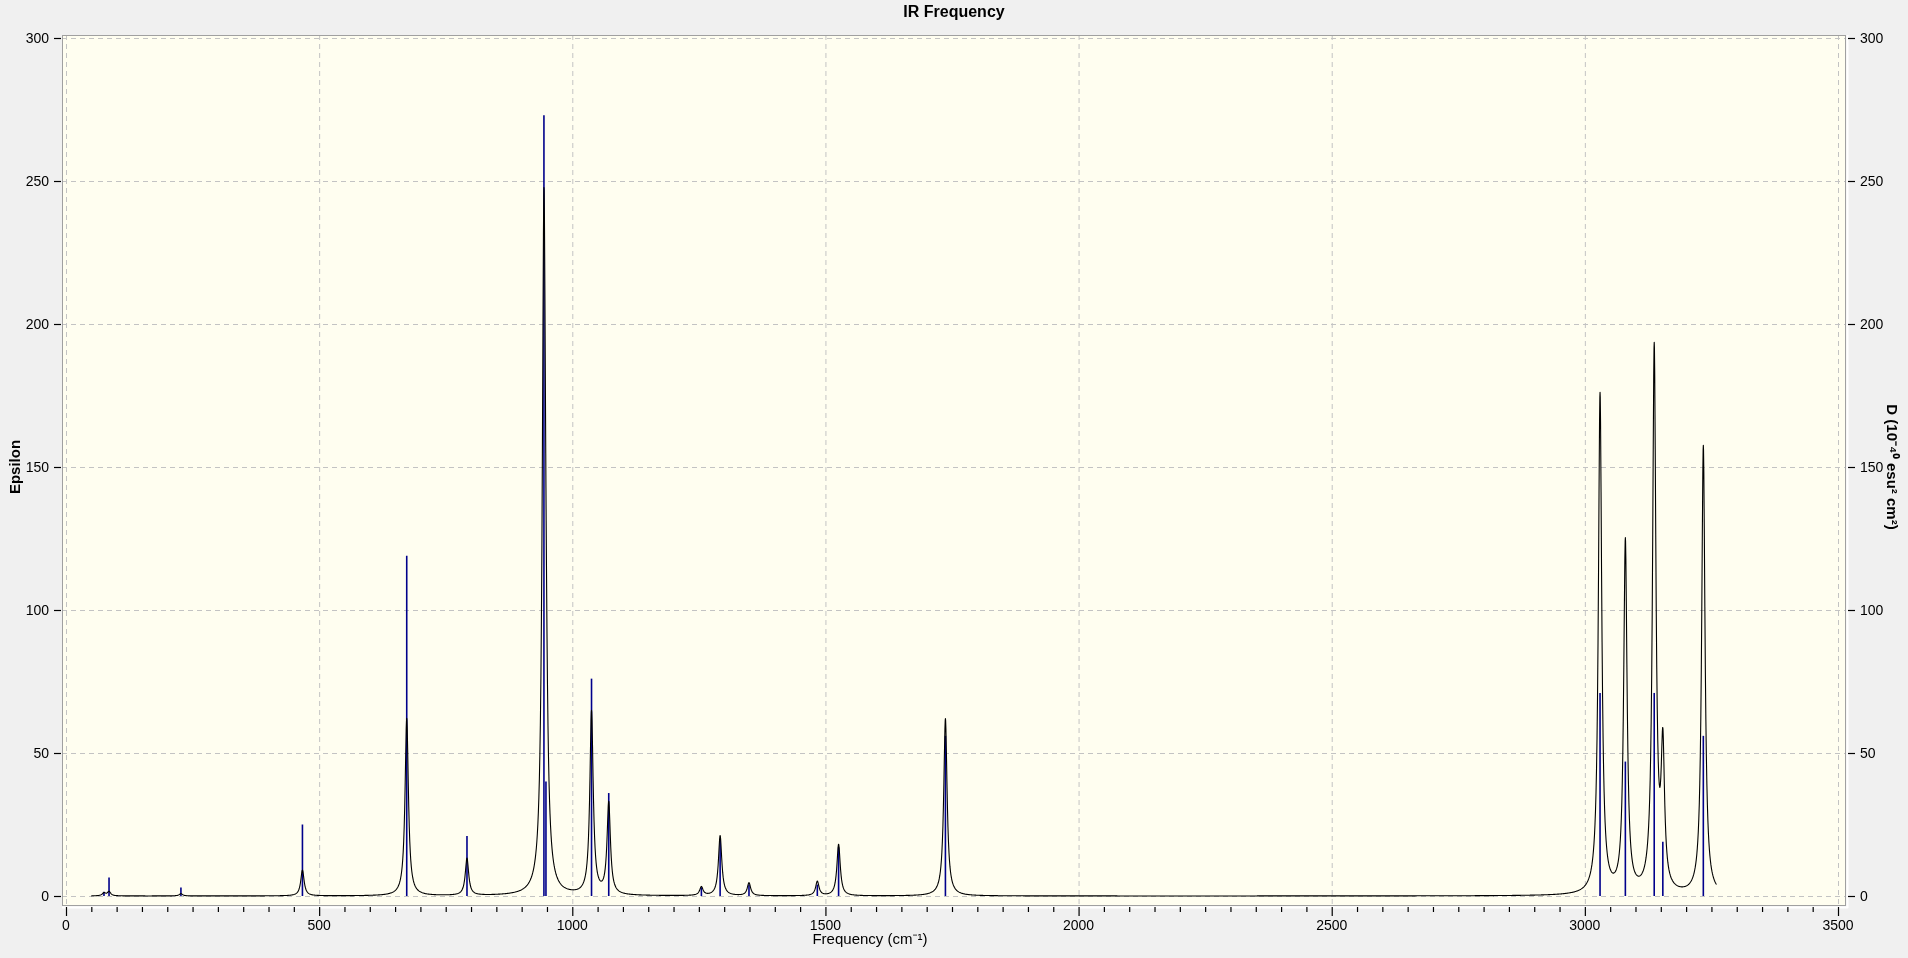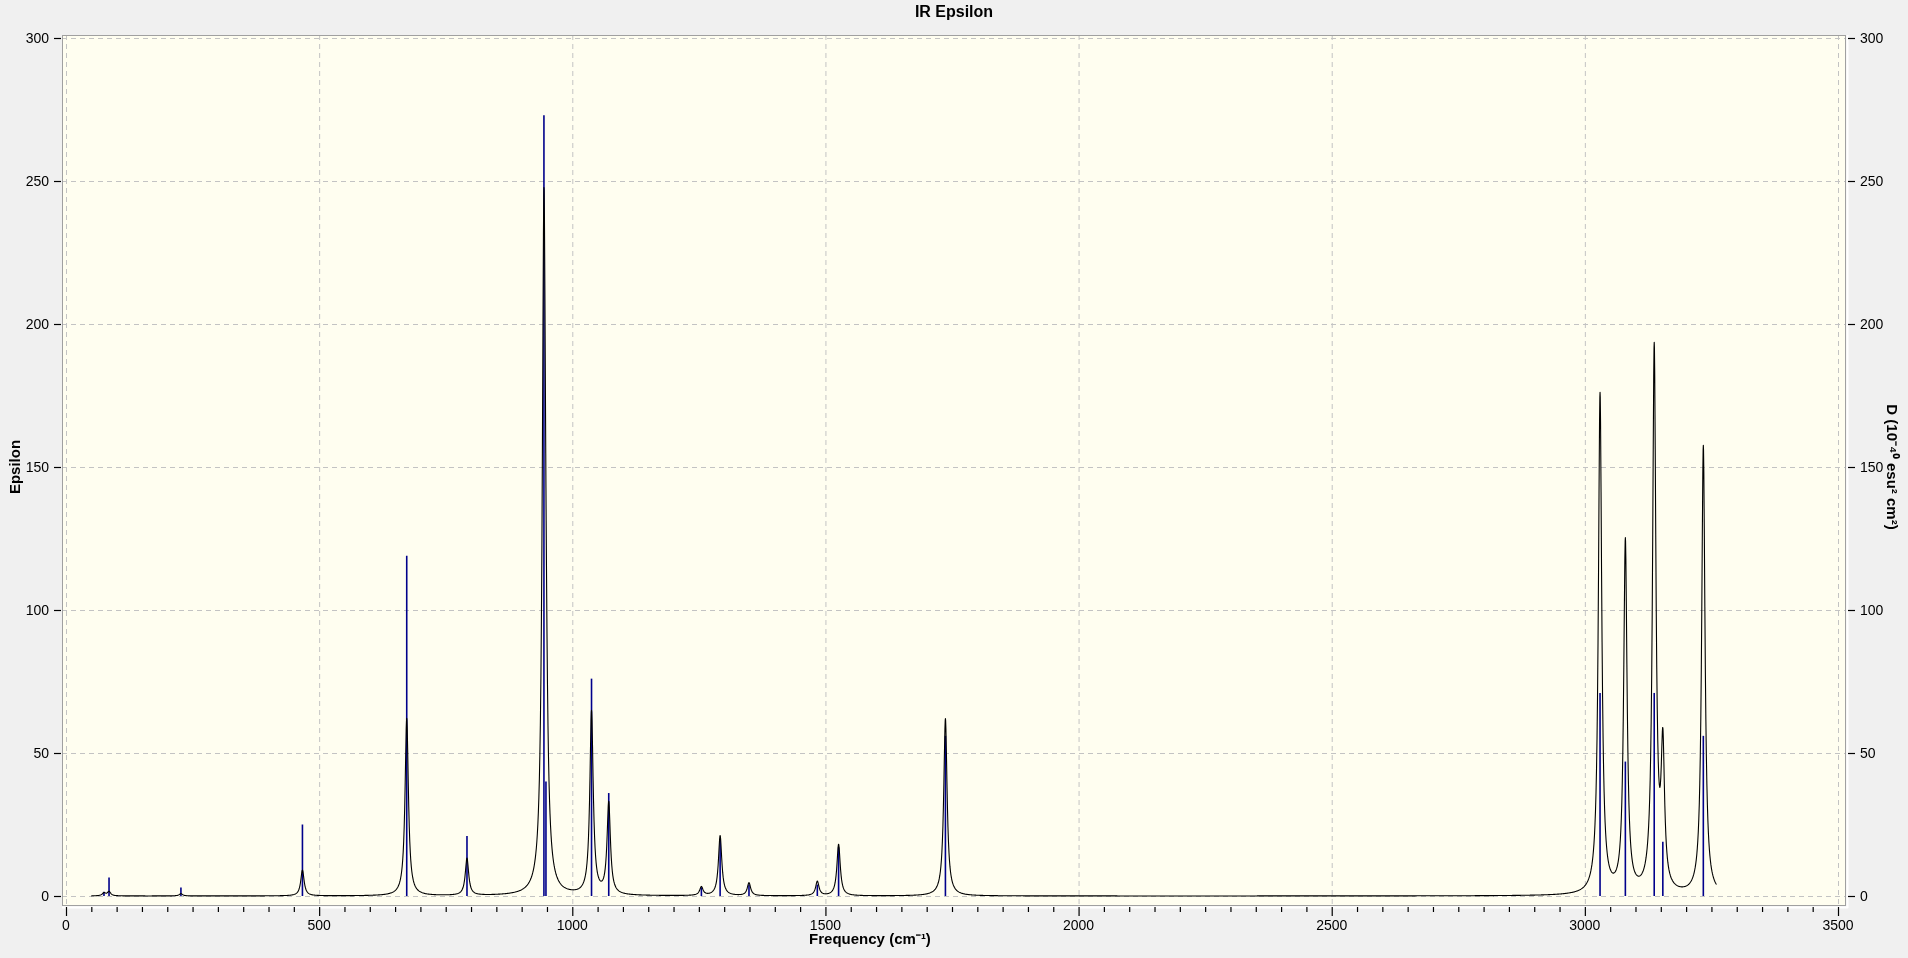--- a/index.html
+++ b/index.html
@@ -9,21 +9,21 @@
     font-family:"Liberation Sans",sans-serif;
   }
   #chart-svg{position:absolute;left:0;top:0;}
   .overlay-label{position:absolute;color:#000;white-space:nowrap;}
   #chart-title{
     top:3px;left:0;width:1908px;text-align:center;
     font-size:16px;font-weight:bold;
   }
   #xaxis-label{
     top:928px;left:0;width:1740px;text-align:center;
-    font-size:15px;font-weight:bold;
+    font-size:15px;font-weight:normal;
   }
   #yaxis-label-left{
     top:467px;left:14px;
     transform:translate(-50%,-50%) rotate(-90deg);
     font-size:15px;font-weight:bold;
   }
   #yaxis-label-right{
     top:467px;left:1893px;
     transform:translate(-50%,-50%) rotate(90deg);
     font-size:15px;font-weight:bold;
@@ -185,16 +185,16 @@
       <text x="1860" y="472" text-anchor="start">150</text>
       <text x="49" y="329" text-anchor="end">200</text>
       <text x="1860" y="329" text-anchor="start">200</text>
       <text x="49" y="186" text-anchor="end">250</text>
       <text x="1860" y="186" text-anchor="start">250</text>
       <text x="49" y="43" text-anchor="end">300</text>
       <text x="1860" y="43" text-anchor="start">300</text>
     </g>
   </svg>
 
-<div class="overlay-label" id="chart-title">IR Epsilon</div>
+<div class="overlay-label" id="chart-title">IR Frequency</div>
 <div class="overlay-label" id="xaxis-label">Frequency (cm⁻¹)</div>
 <div class="overlay-label" id="yaxis-label-left">Epsilon</div>
 <div class="overlay-label" id="yaxis-label-right">D (10⁻⁴⁰ esu² cm²)</div>
 
 </body></html>

